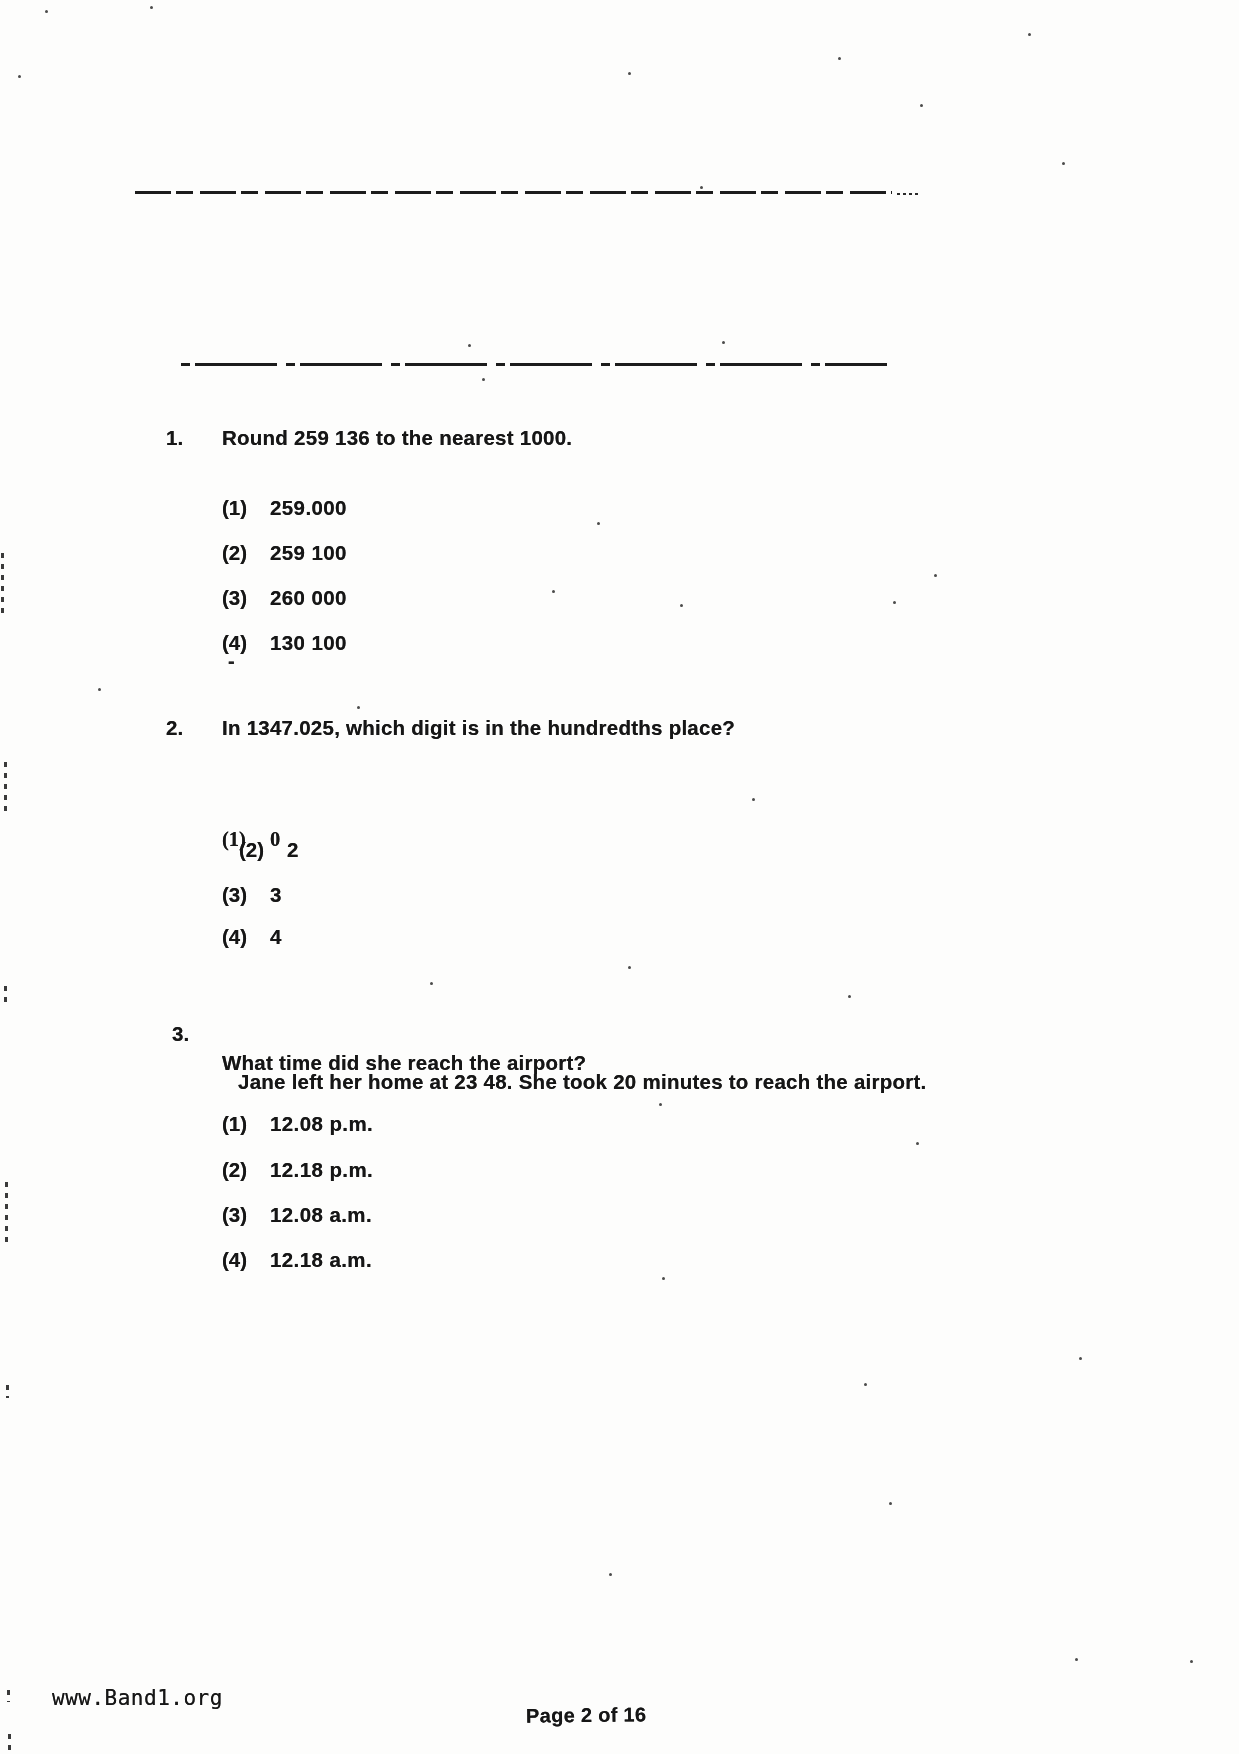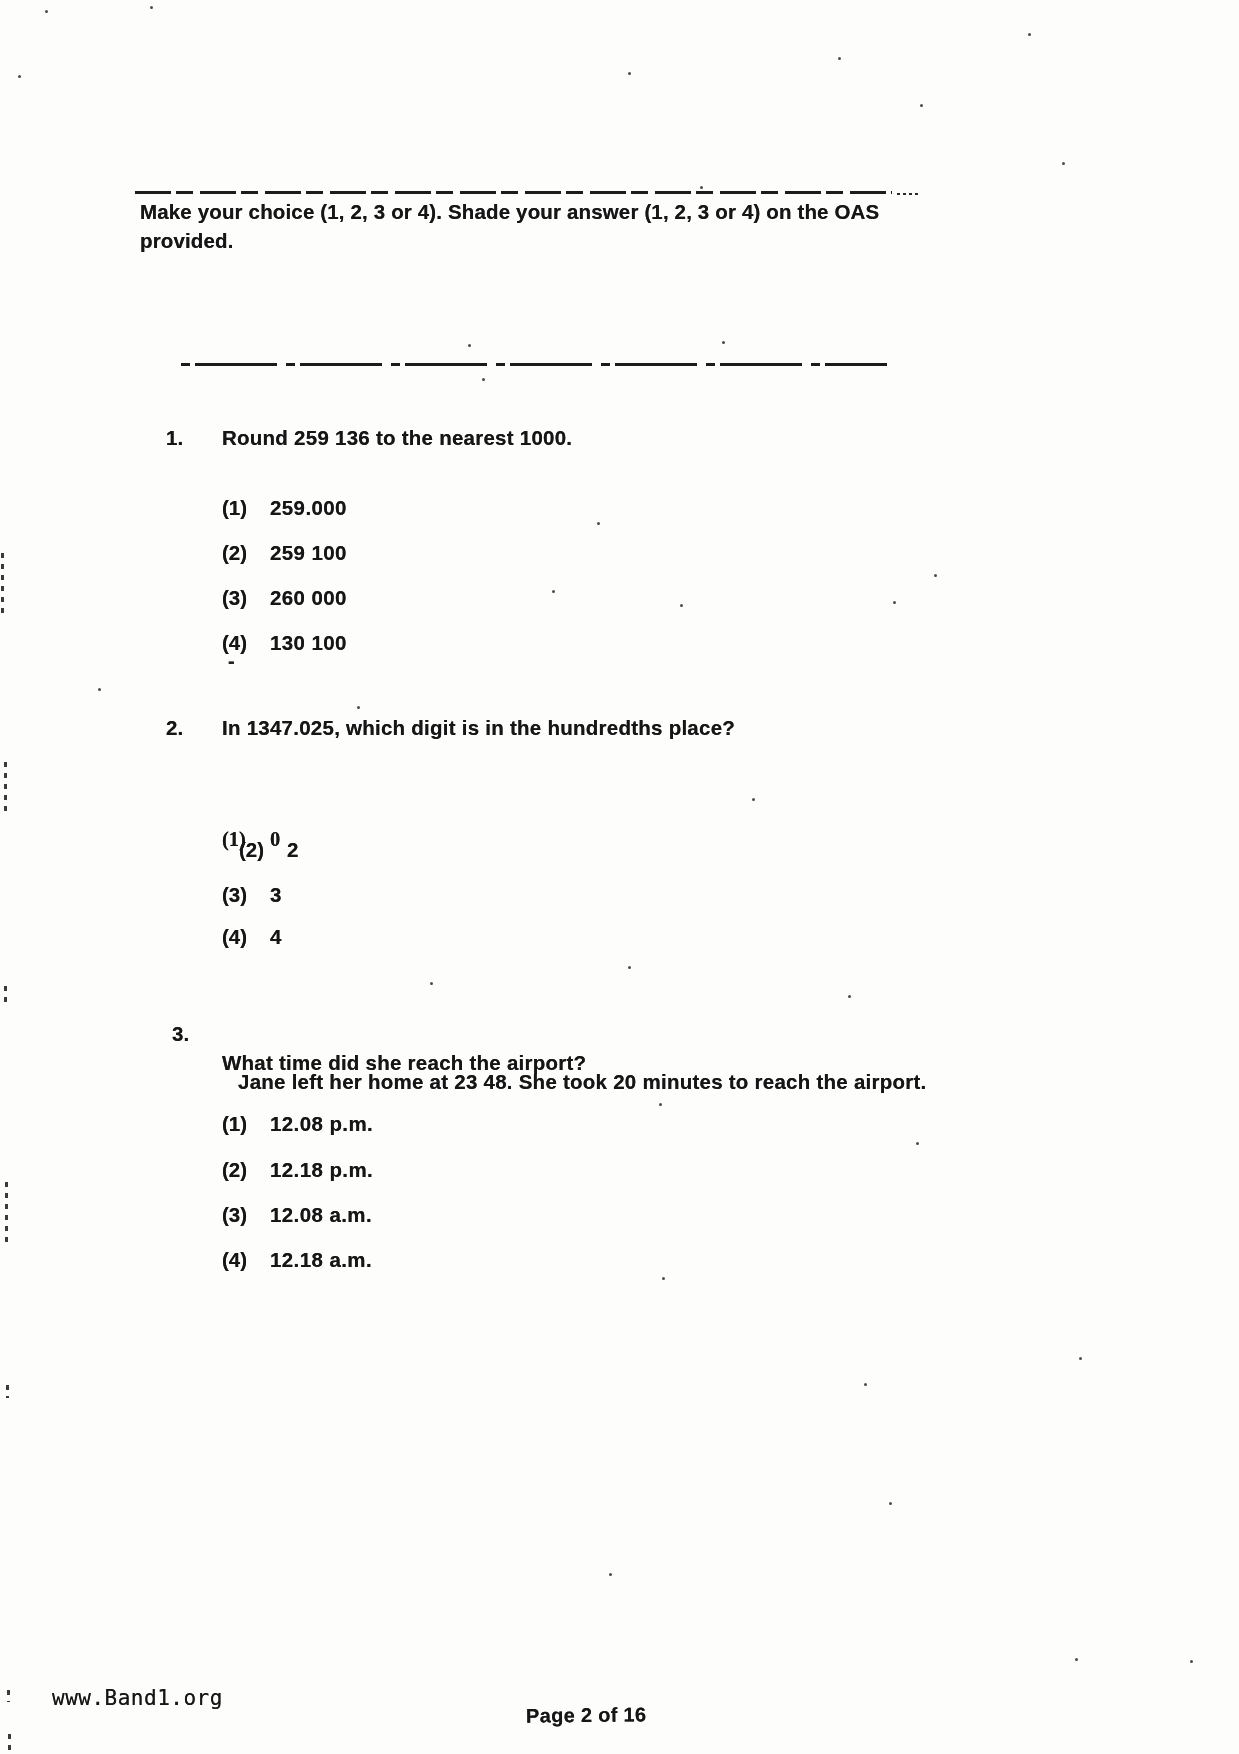--- a/index.html
+++ b/index.html
@@ -49,21 +49,20 @@
 </style>
 </head>
 <body>
 
 <div class="page ink">
 
   <div class="rule rule-top"></div>
   <div class="rule-top-tail"></div>
 
   <div class="instructions" id="instructions">
-      <div class="inst-line"><span>Make your choice (1, 2, 3 or 4). Shade your answer (1, 2, 3 or 4) on the OAS provided.</span></div>
     </div>
 
   <div class="rule rule-bottom"></div>
 
   <div id="questions">
       <div class="qnum ink" style="left: 166px; top: 426px;">1.</div>
       <div class="qtext ink" style="top: 426px;">Round 259 136 to the nearest 1000.</div>
       <div class="opt" style="top: 496px;"><span class="olabel ink">(1)</span><span class="ovalue ink">259.000</span></div>
       <div class="opt" style="top: 541px;"><span class="olabel ink">(2)</span><span class="ovalue ink">259 100</span></div>
       <div class="opt" style="top: 586px;"><span class="olabel ink">(3)</span><span class="ovalue ink">260 000</span></div>

